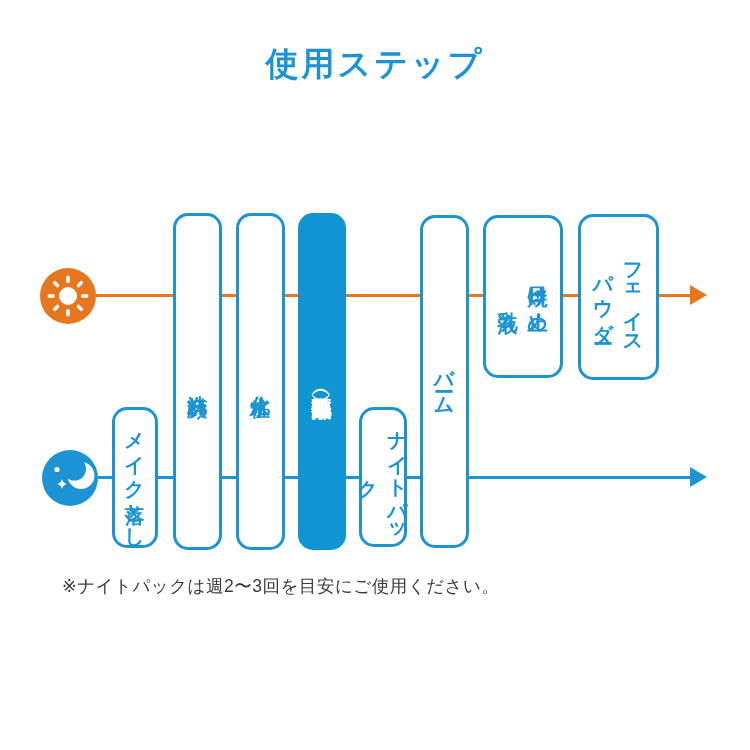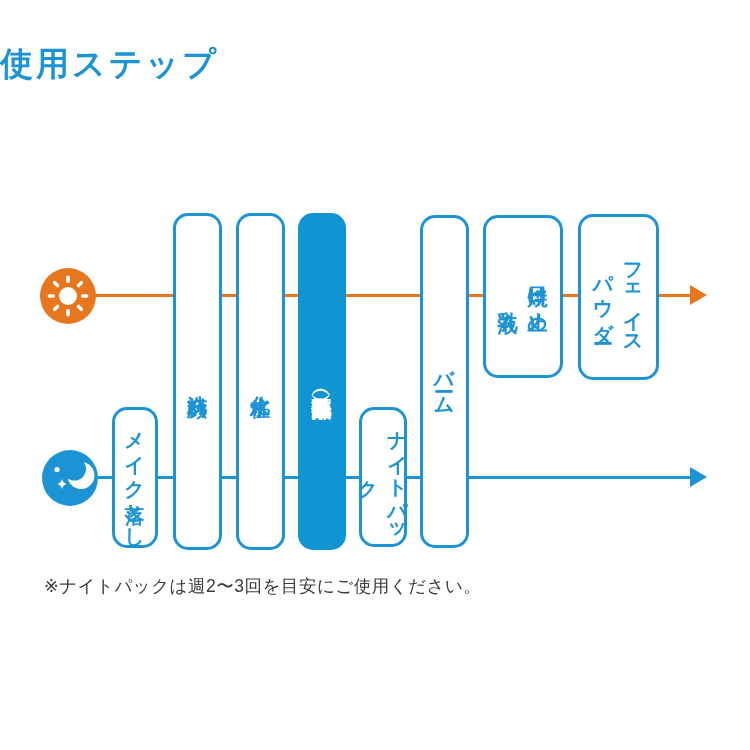--- a/index.html
+++ b/index.html
@@ -14,20 +14,21 @@
     width: 750px; height: 750px;
     font-family: "Liberation Sans", "DejaVu Sans", sans-serif;
     position: relative;
     overflow: hidden;
   }
   .canvas { position: absolute; inset: 0; width: 750px; height: 750px; }
 
   .title {
     position: absolute;
     top: 42px; left: 0; width: 100%;
+    text-align: center;
     font-size: 33px;
     font-weight: bold;
     letter-spacing: 3px;
     color: var(--blue);
   }
 
   
   .line { position: absolute; height: 3px; z-index: 1; }
   .day-line   { left: 96px;  top: 294px; width: 596px; background: var(--orange); }
   .night-line { left: 98px;  top: 476px; width: 594px; background: var(--blue); }
@@ -75,21 +76,21 @@
   .box-face-wash      { left: 173px; top: 213px; width: 49px; height: 337px; }
   .box-toner          { left: 236px; top: 213px; width: 49px; height: 337px; }
   .box-milky-lotion   { left: 298px; top: 213px; width: 48px; height: 337px; }
   .box-night-pack     { left: 359px; top: 407px; width: 48px; height: 140px; }
   .box-balm           { left: 420px; top: 215px; width: 49px; height: 333px; }
   .box-sunscreen-milk { left: 483px; top: 215px; width: 80px; height: 163px; }
   .box-face-powder    { left: 578px; top: 214px; width: 81px; height: 166px; }
 
   .note {
     position: absolute;
-    left: 44px; top: 574px;
+    left: 62px; top: 574px;
     font-size: 17.5px;
     color: var(--note_text);
     letter-spacing: 0.5px;
   }
 </style>
 </head>
 <body>
 
 <div class="canvas">
 

